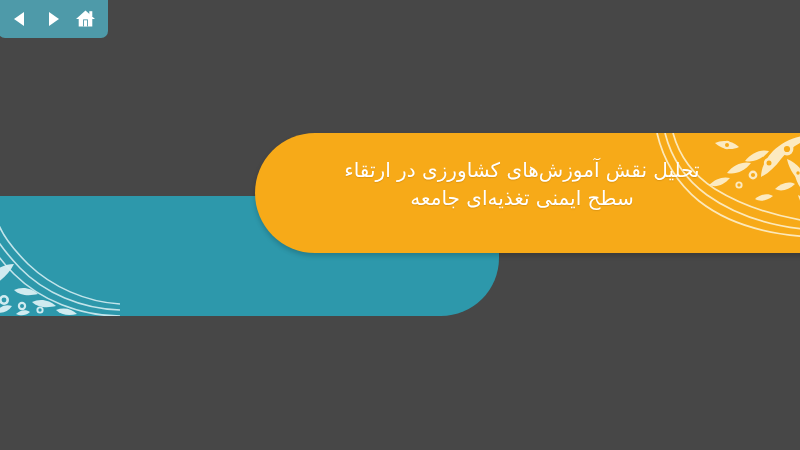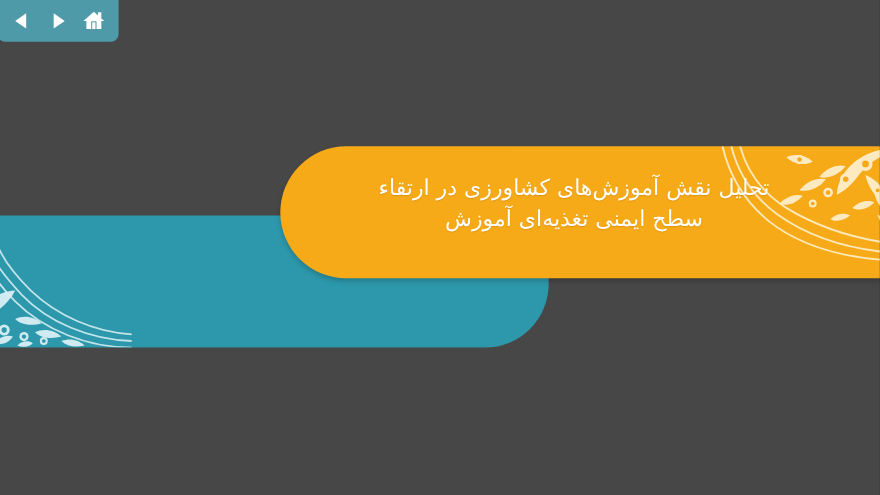--- a/index.html
+++ b/index.html
@@ -205,16 +205,16 @@
         <path d="M100,66 C106,61 113,60 118,63 C112,68 105,69 100,66 Z"></path>
         <path d="M60,10 C68,6 78,8 84,14 C76,18 66,16 60,10 Z"></path>
         <circle cx="72" cy="12" r="4.2"></circle>
         <circle cx="72" cy="12" r="2" fill="#f7aa18"></circle>
       </g>
     </svg>
   </div>
 
   <div class="title-block">
     <span class="title-line">تحلیل نقش آموزش‌های کشاورزی در ارتقاء</span>
-    <span class="title-line">سطح ایمنی تغذیه‌ای آموزش</span>
+    <span class="title-line">سطح ایمنی تغذیه‌ای جامعه</span>
   </div>
 
 </div>
 
 </body></html>

